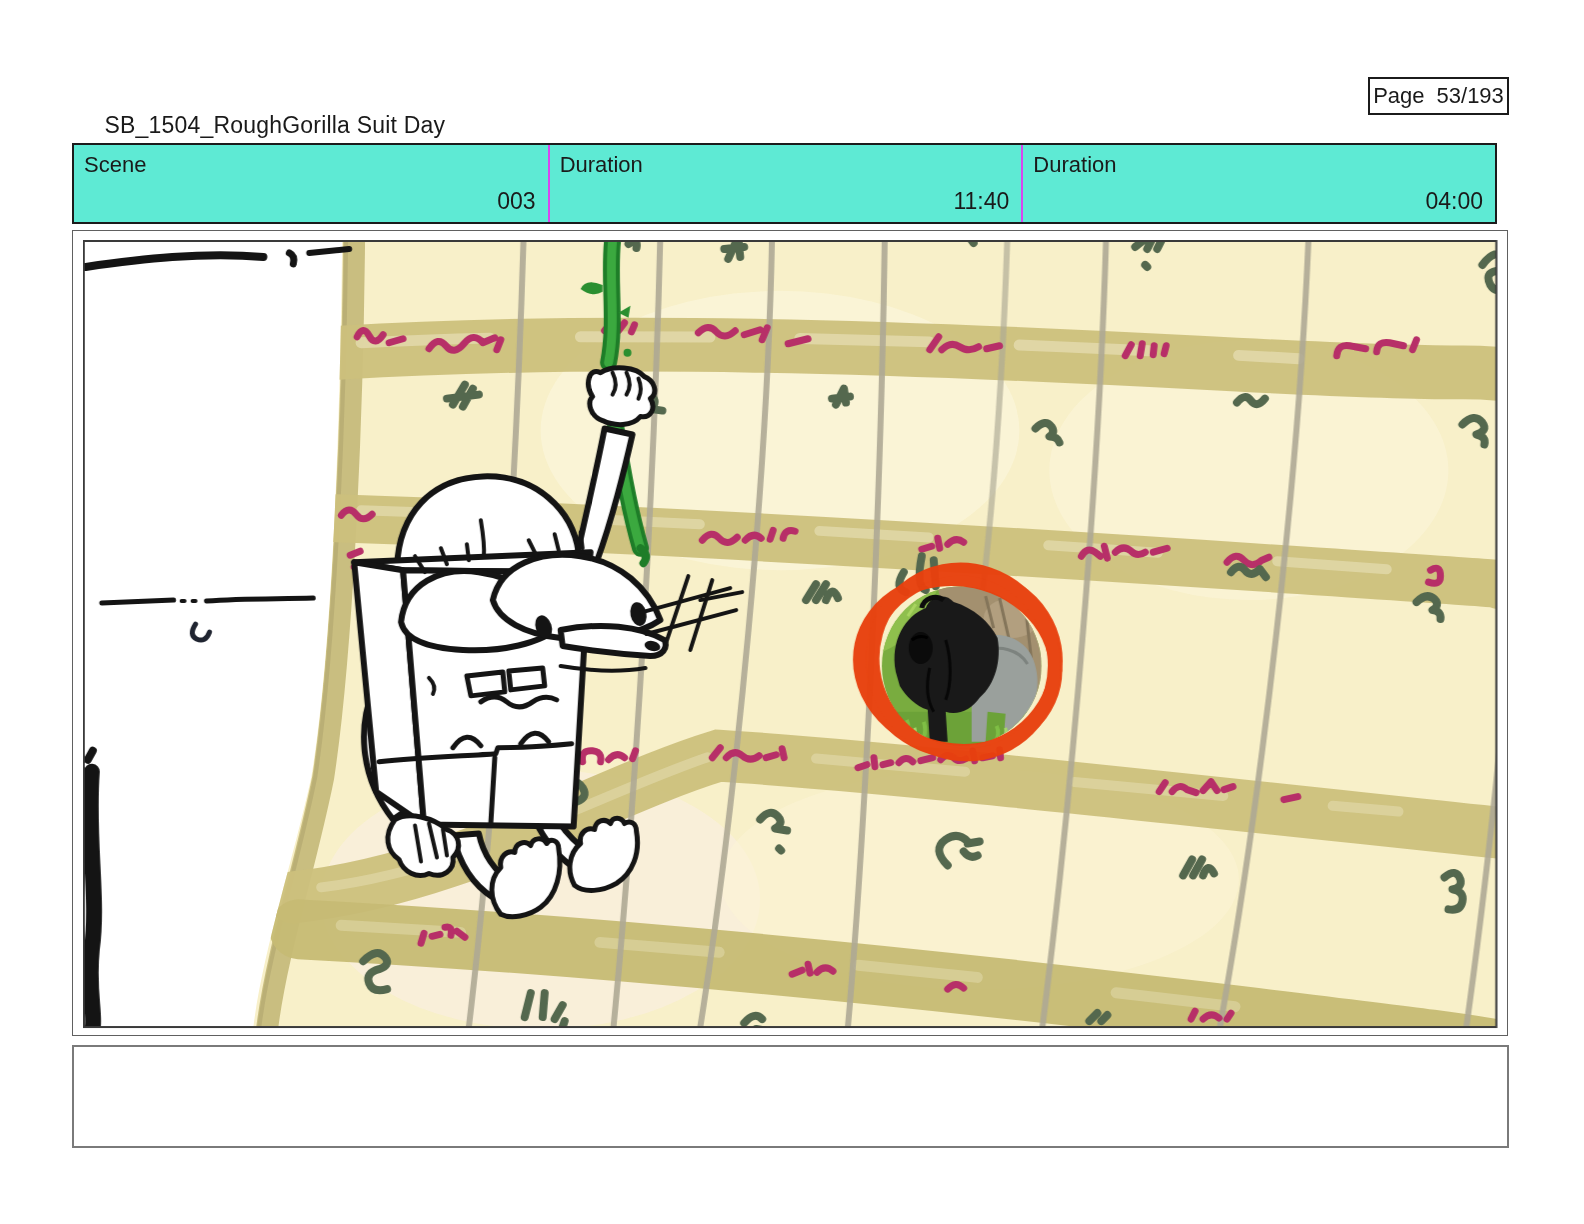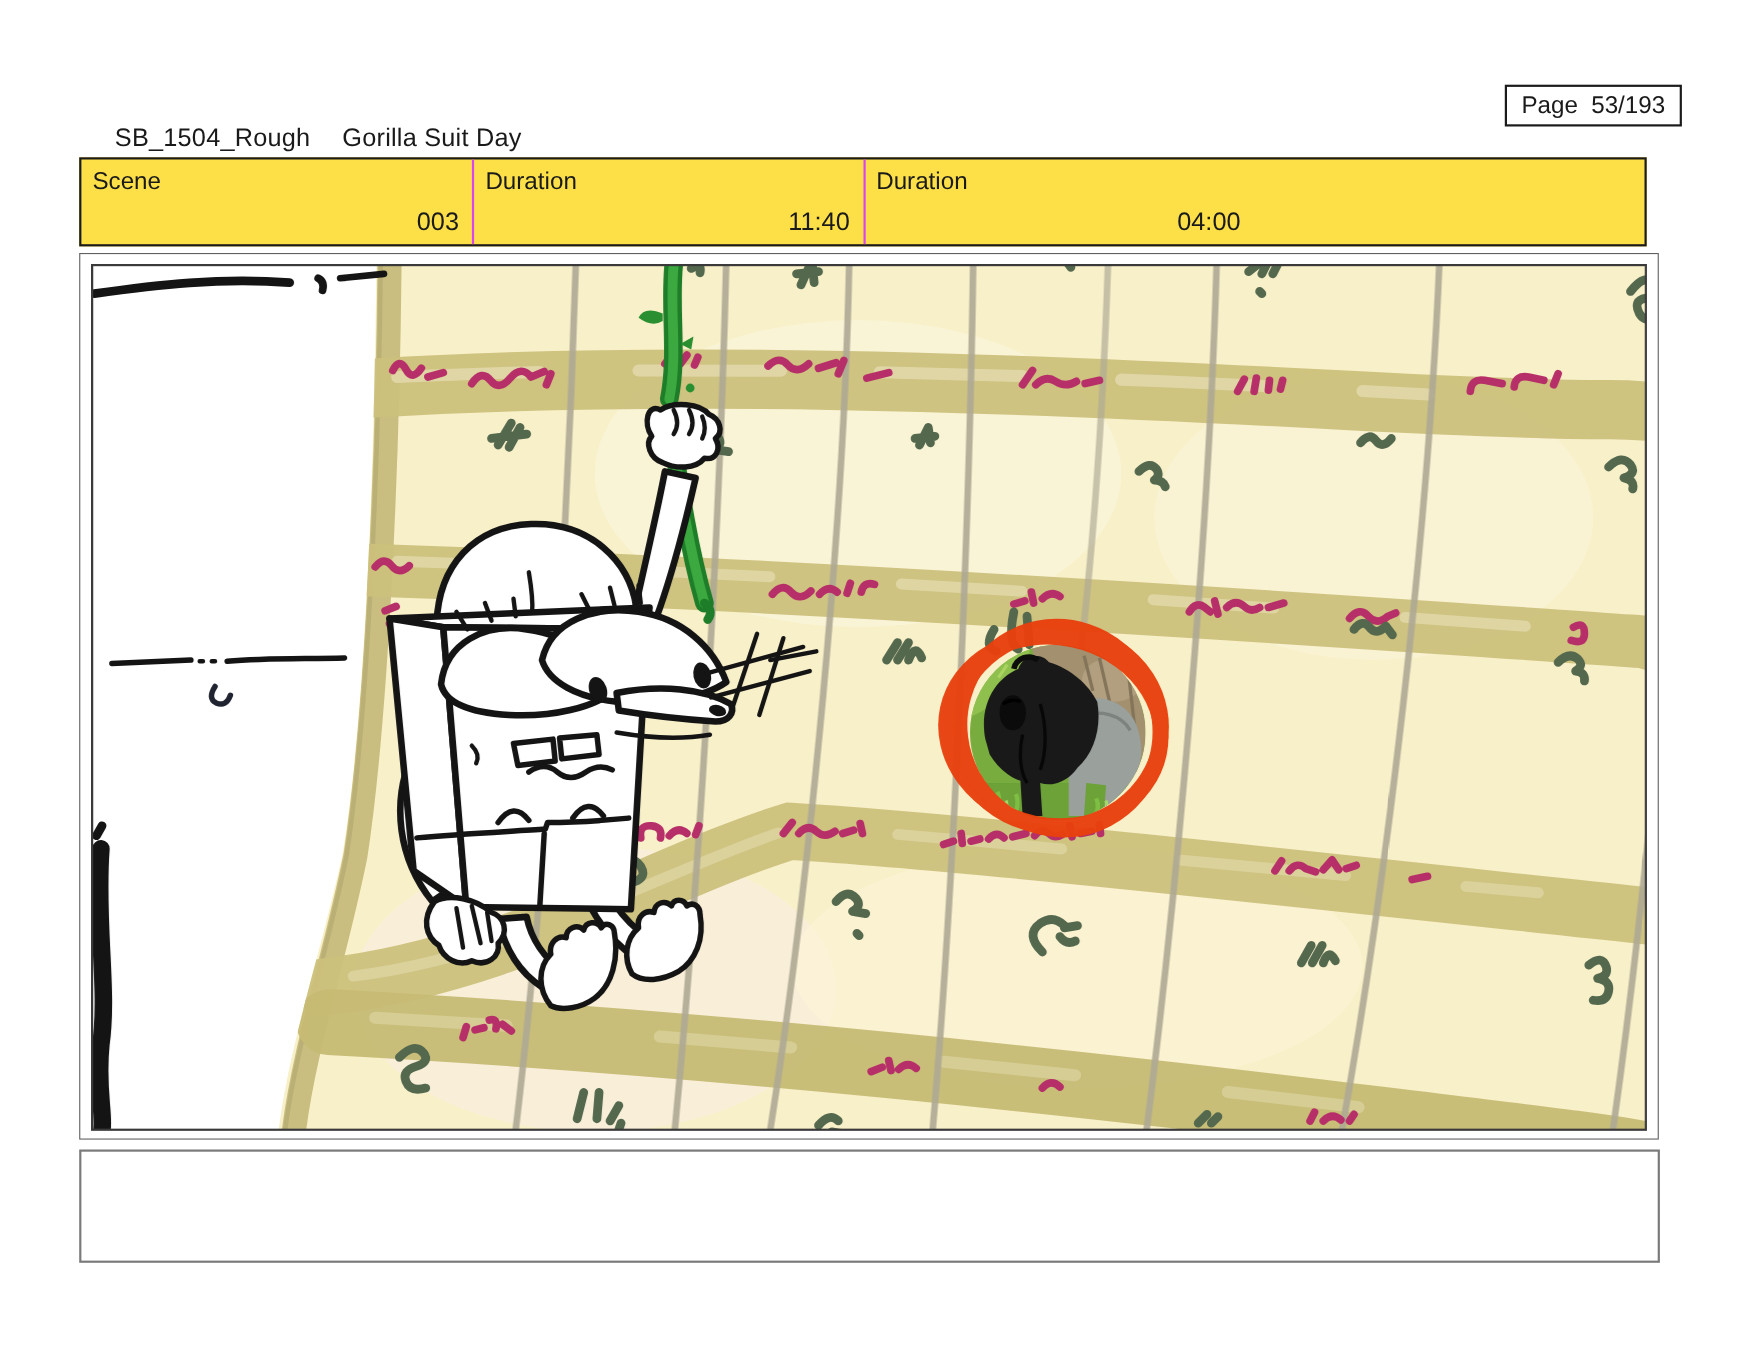--- a/index.html
+++ b/index.html
@@ -5,31 +5,31 @@
   html,body{margin:0;padding:0;background:#e9e9e9;}
   .page{
     position:relative;width:1584px;height:1224px;background:#ffffff;
     font-family:"Liberation Sans",sans-serif;color:#1a1a1a;overflow:hidden;
     margin:0 auto;
   }
   .doc-title{
     position:absolute;left:78px;top:85px;font-size:23px;font-weight:500;
     letter-spacing:.2px;white-space:pre;
   }
-  .doc-title .sub{margin-left:29px;}
+  .doc-title .sub{margin-left:0;}
   .page-box{
-    position:absolute;left:1368px;top:77px;width:161px;height:38px;
+    position:absolute;left:1368px;top:77px;width:141px;height:38px;
     border:2px solid #1b1b1b;box-sizing:border-box;
     display:flex;align-items:center;justify-content:center;gap:12px;
     font-size:22px;font-weight:500;background:#fff;
   }
   .meta-table{
     position:absolute;left:72px;top:143px;width:1425px;height:81px;
-    border:2px solid #1b1b1b;box-sizing:border-box;background:#fde047;
-    display:grid;grid-template-columns:repeat(4,1fr);
+    border:2px solid #1b1b1b;box-sizing:border-box;background:#5eead4;
+    display:grid;grid-template-columns:repeat(3,1fr);
   }
   .meta-cell{position:relative;border-left:2px solid #d946ef;box-sizing:border-box;}
   .meta-cell:first-child{border-left:none;}
   .meta-cell .lab{position:absolute;left:10px;top:7px;font-size:22px;}
   .meta-cell .val{position:absolute;right:12px;bottom:7px;font-size:23px;}
   .board-panel{
     position:absolute;left:72px;top:230px;width:1436px;height:806px;
     border:1.5px solid #606060;box-sizing:border-box;background:#fff;
   }
   .board-panel svg{position:absolute;left:0;top:0;width:100%;height:100%;display:block;}

